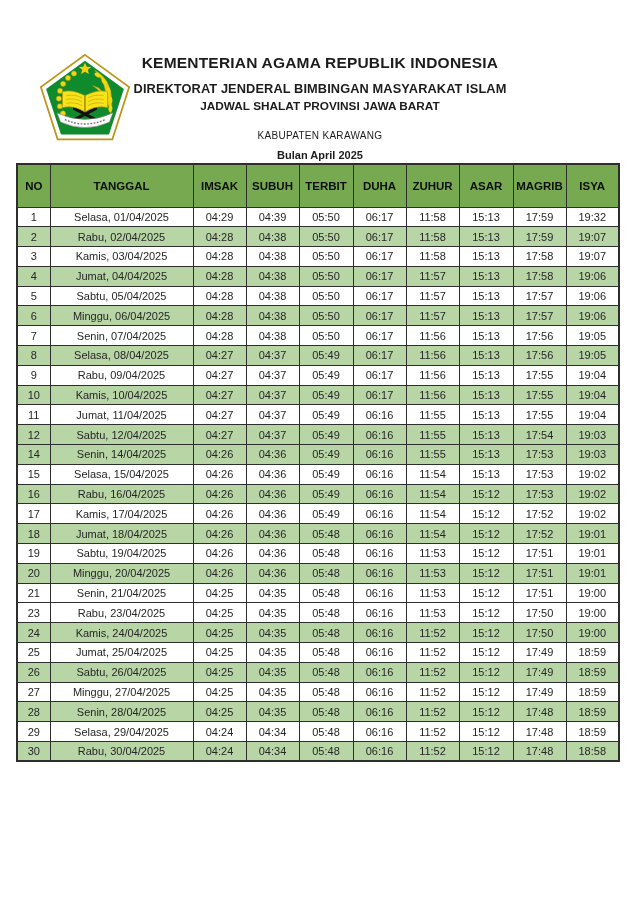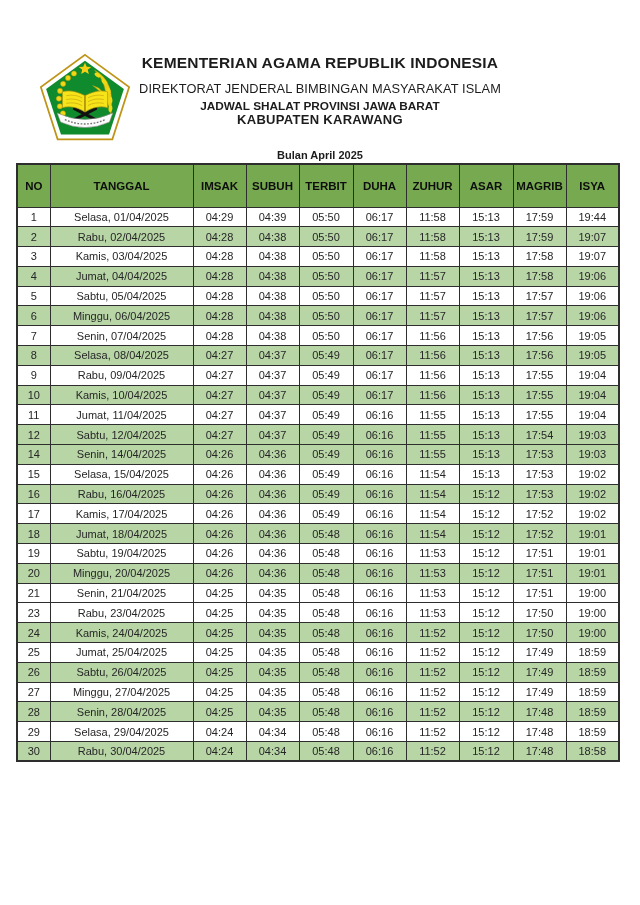--- a/index.html
+++ b/index.html
@@ -18,23 +18,23 @@
   }
   .page { position: relative; width: 640px; height: 905px; overflow: hidden; }
 
   .logo {
     position: absolute; left: 37px; top: 52px;
     width: 96px; height: 96px;
   }
 
   .titles { position: absolute; left: 0; top: 0; width: 640px; text-align: center; }
   .title-1 { position: absolute; top: 54px;  width: 100%; font-size: 15.5px; font-weight: bold; letter-spacing: .2px; }
-  .title-2 { position: absolute; top: 81px;  width: 100%; font-size: 12.8px; font-weight: normal; letter-spacing: .1px; text-align: center; }
+  .title-2 { position: absolute; top: 81px;  width: 100%; font-size: 12.8px; font-weight: bold; letter-spacing: .1px; text-align: center; }
   .title-3 { position: absolute; top: 99px;  width: 100%; font-size: 11.8px; font-weight: bold; }
-  .title-region { position: absolute; top: 112px; width: 100%; font-size: 13px; font-weight: bold; letter-spacing: .3px; }
+  .title-region { position: absolute; top: 130px; width: 100%; font-size: 10px; font-weight: normal; letter-spacing: .3px; }
   .title-month  { position: absolute; top: 149px; width: 100%; font-size: 11px; font-weight: bold; }
 
   table.schedule {
     position: absolute; left: 16px; top: 163px;
     width: 602px;
     border-collapse: collapse;
     table-layout: fixed;
   }
   .schedule th, .schedule td {
     border: 1px solid var(--border-col);
@@ -150,21 +150,21 @@
         <tr>
           <td>1</td>
           <td>Selasa, 01/04/2025</td>
           <td>04:29</td>
           <td>04:39</td>
           <td>05:50</td>
           <td>06:17</td>
           <td>11:58</td>
           <td>15:13</td>
           <td>17:59</td>
-          <td>19:44</td>
+          <td>19:32</td>
         </tr>
         <tr class="alt">
           <td>2</td>
           <td>Rabu, 02/04/2025</td>
           <td>04:28</td>
           <td>04:38</td>
           <td>05:50</td>
           <td>06:17</td>
           <td>11:58</td>
           <td>15:13</td>

